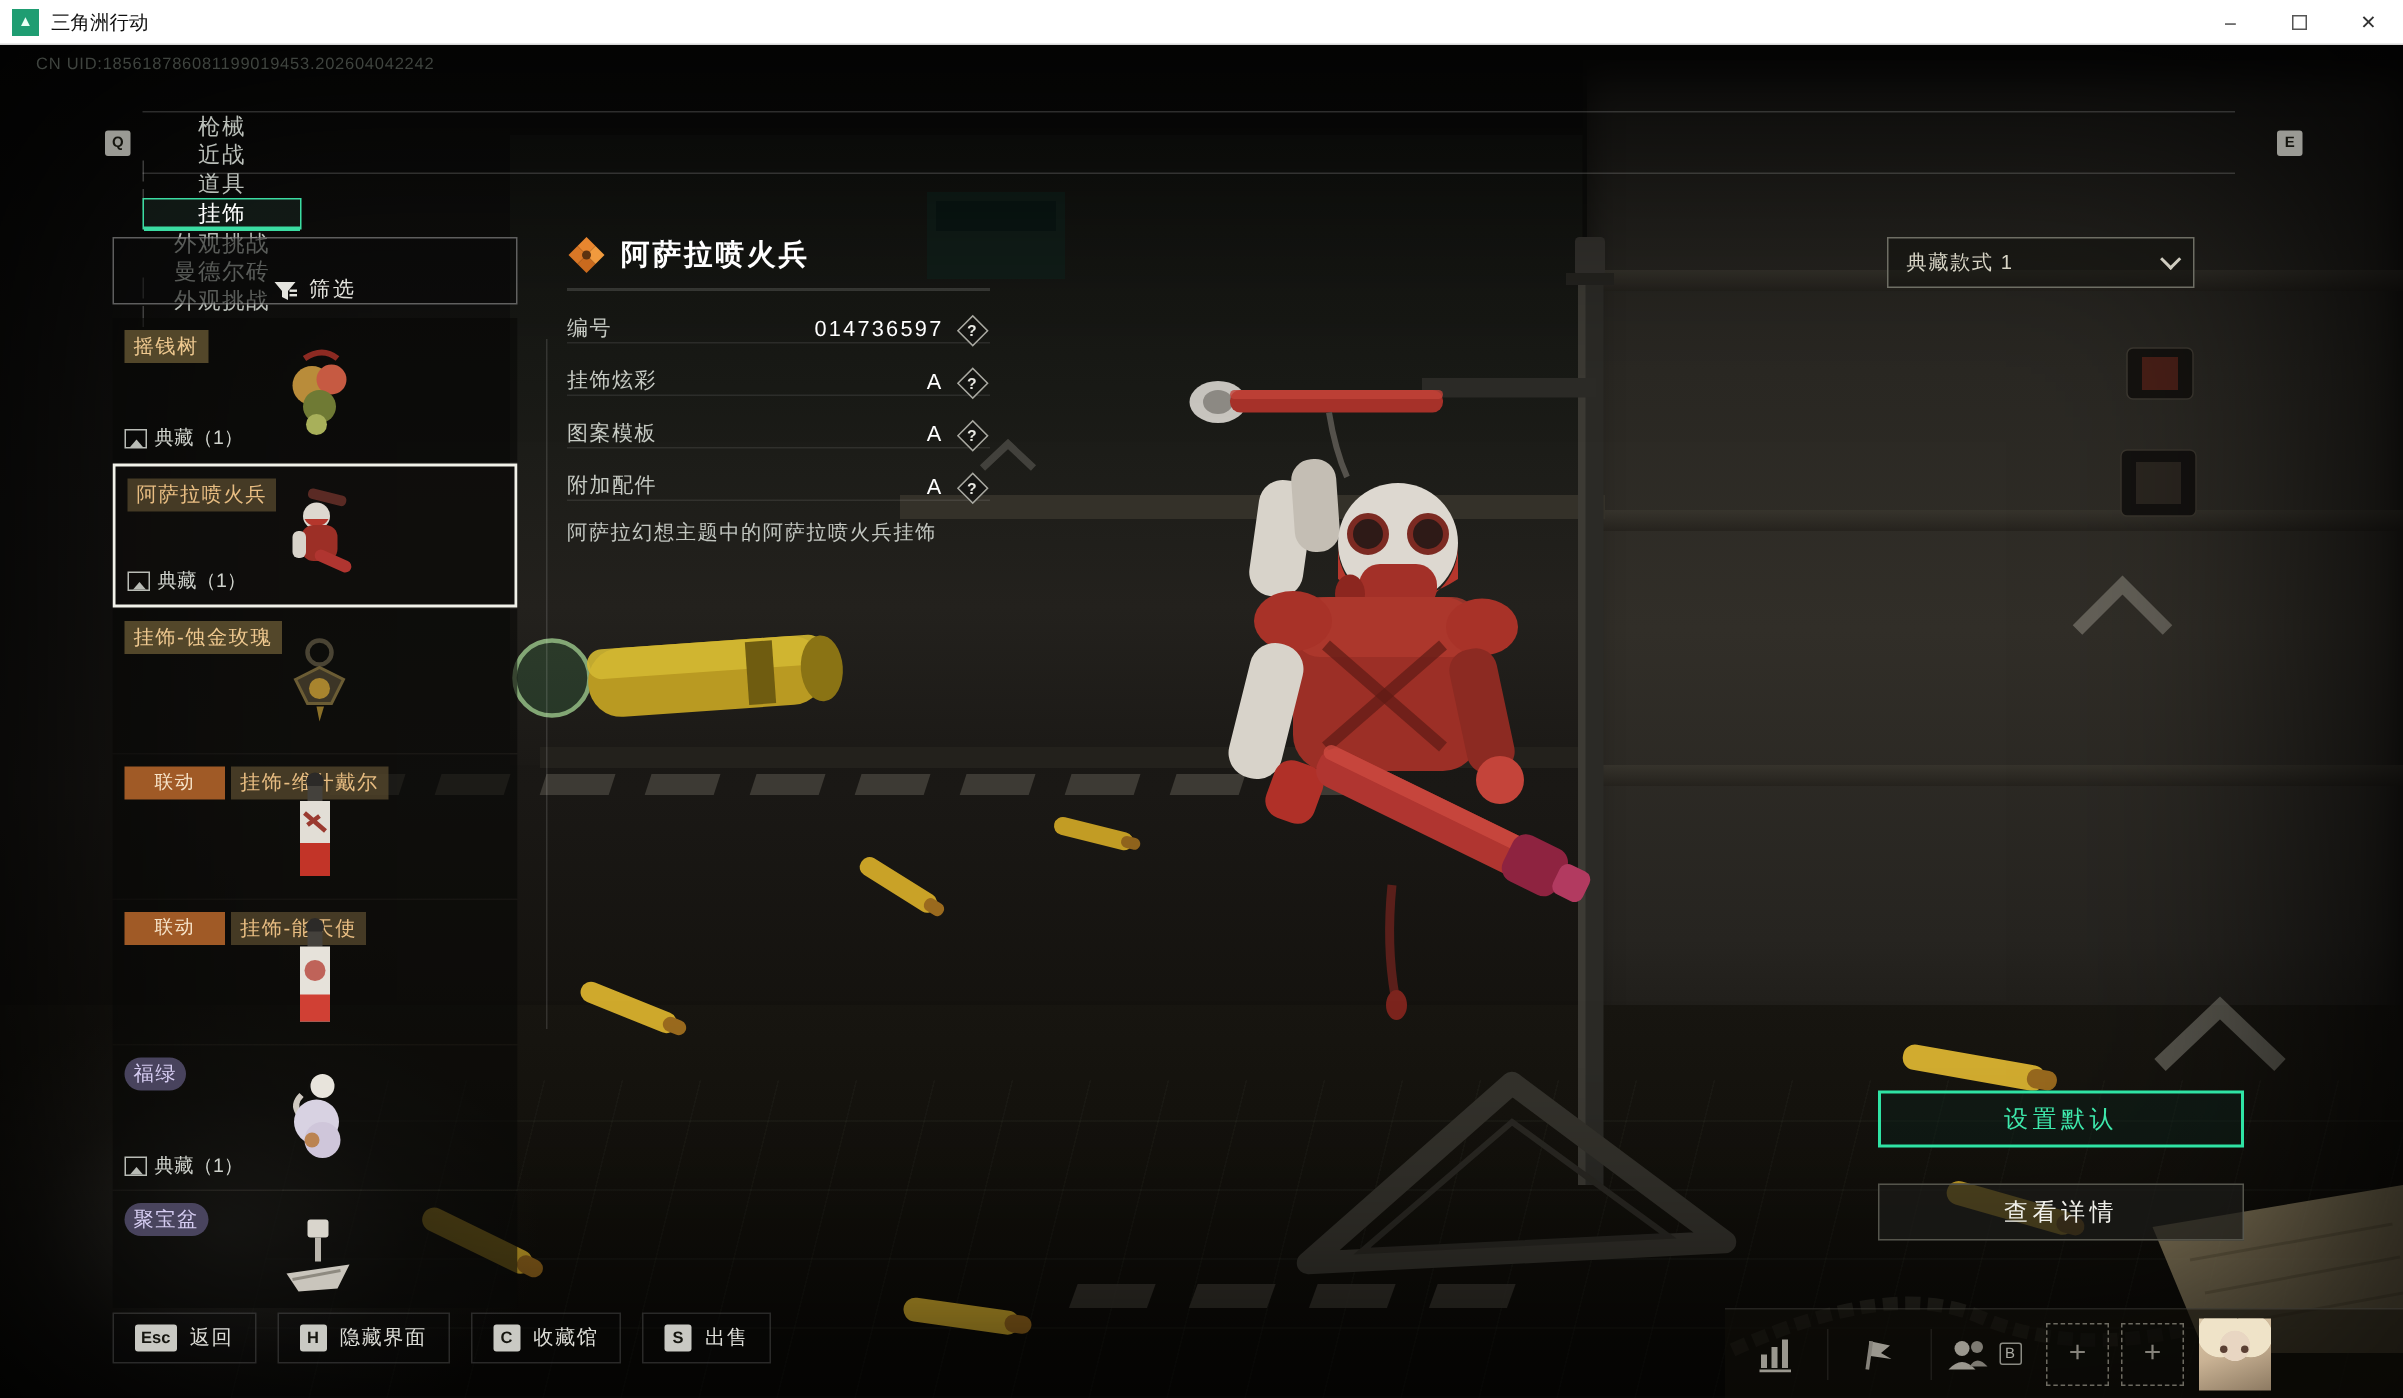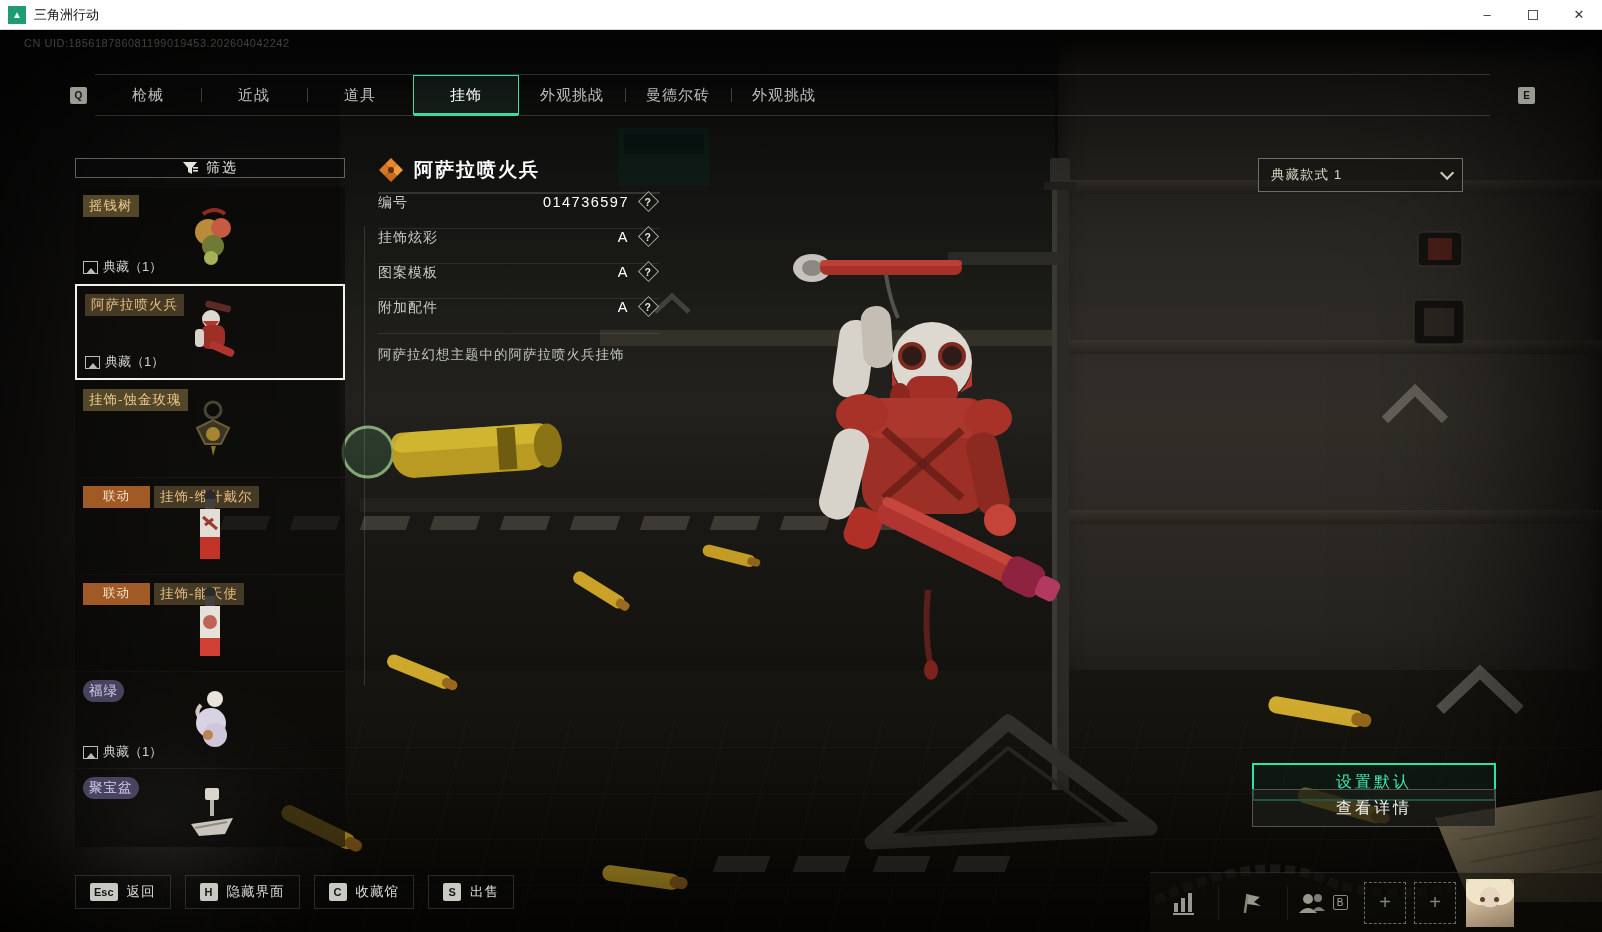--- a/index.html
+++ b/index.html
@@ -50,33 +50,33 @@
                color:rgba(255,255,255,.05); letter-spacing:8px; z-index:1; }
 
   
   .tabbar { position:absolute; left:60px; top:44px; width:1430px; height:42px; z-index:10; }
   .tab-line-top { position:absolute; left:35px; top:0; width:1395px; height:1px; background:rgba(255,255,255,.16); }
   .tab-line-bot { position:absolute; left:35px; top:41px; width:1395px; height:1px; background:rgba(255,255,255,.16); }
   .key-badge { width:17px; height:17px; background:#9a9a94; color:#15150f; font-size:10px; font-weight:bold;
                display:flex; align-items:center; justify-content:center; border-radius:2px; }
   .tab-qkey { position:absolute; left:10px; top:13px; }
   .tab-ekey { position:absolute; left:1458px; top:13px; }
-  .tabs { position:absolute; left:35px; top:1px; height:40px; display:flex; }
+  .tabs { position:absolute; left:35px; top:1px; height:40px; display:flex;flex-direction:column; }
   .tab { position:relative; width:106px; height:40px; display:flex; align-items:center; justify-content:center;
          color:#b9beb8; font-size:15px; letter-spacing:1px; cursor:pointer; }
   .tab + .tab::before { content:""; position:absolute; left:0; top:13px; width:1px; height:14px; background:rgba(255,255,255,.22); }
   .tab.active { color:#fff; border:1px solid #3bdca2; background:rgba(40,70,58,.25); }
   .tab.active::after { content:""; position:absolute; left:0; bottom:-2px; width:100%; height:3px; background:#3bdca2; }
   .tab.active::before { display:none; }
   .tab.after-active::before { display:none; }
 
   
   .sidebar { position:absolute; left:75px; top:128px; width:270px; z-index:12; }
-  .filter-btn { width:270px; height:20px; border:1px solid rgba(255,255,255,.35); background:rgba(10,10,9,.55);
-                display:flex; align-items:center; justify-content:center; gap:8px; color:#e4e4de;
+  .filter-btn { width:270px; height:45px; border:1px solid rgba(255,255,255,.35); background:rgba(10,10,9,.55);
+                display:flex; align-items:flex-end; justify-content:center; gap:8px; color:#e4e4de;
                 font-size:14px; letter-spacing:2px; cursor:pointer; }
   .side-list { margin-top:9px; width:270px; height:660px; overflow:hidden; }
   .side-item { position:relative; width:270px; height:96px; background:rgba(8,8,7,.62); margin-bottom:1px; cursor:pointer; }
   .side-item.selected { border:2px solid #f2f2ea; background:rgba(14,13,11,.8); }
   .item-label-row { position:absolute; left:8px; top:8px; display:flex; gap:4px; }
   .linkage-badge { background:#a05a26; color:#f6e3c8; font-size:12.5px; padding:2px 20px; letter-spacing:1px; }
   .item-label { font-size:13.5px; letter-spacing:1px; padding:2px 6px; }
   .item-label.gold { background:rgba(96,82,48,.85); color:#eec88f; }
   .item-label.gold2 { background:rgba(84,70,44,.8); color:#e8bd82; }
   .item-label.purple { background:rgba(84,78,108,.85); color:#d6cdf2;border-radius:11px; }
@@ -88,40 +88,40 @@
   .thumb { position:absolute; left:50%; top:50%; transform:translate(-50%,-50%); }
 
   
   .v-divider { position:absolute; left:364px; top:196px; width:1px; height:460px; background:rgba(255,255,255,.13); z-index:11; }
   .detail { position:absolute; left:378px; top:118px; width:282px; z-index:12; color:#cfd2cc; }
   .detail-title-row { display:flex; align-items:center; gap:10px; height:44px; }
   .detail-title { color:#fff; font-size:19px; font-weight:bold; letter-spacing:2px; }
   .d-sep { height:1px; background:rgba(255,255,255,.14); }
   .d-sep.dim { background:rgba(255,255,255,.09); }
   .season-row { height:40px; display:flex; align-items:center; font-size:14px; color:#d8dbd4; letter-spacing:1px; }
-  .d-row { height:34px; display:flex; align-items:flex-start; font-size:14px; letter-spacing:1px; }
+  .d-row { height:34px; display:flex; align-items:flex-end; font-size:14px; letter-spacing:1px; }
   .d-row .lbl { color:#c6cac3; }
   .d-row .val { margin-left:auto; color:#fff; font-size:14.5px; letter-spacing:1.5px; }
   .help-diamond { width:15px; height:15px; margin-left:12px; margin-right:4px; transform:rotate(45deg);
                   border:1px solid #a8a8a0; background:rgba(20,20,18,.8);
                   display:flex; align-items:center; justify-content:center; cursor:pointer; }
   .help-diamond span { transform:rotate(-45deg); color:#e8e8e2; font-size:10.5px; font-weight:bold; }
   .d-desc { margin-top:12px; font-size:13.5px; color:#c2c6c0; letter-spacing:1px; }
 
   
   .style-dd { position:absolute; left:1258px; top:128px; width:205px; height:34px; z-index:12;
               border:1px solid #6e6e64; background:rgba(18,18,15,.55); display:flex; align-items:center;
               padding:16px 12px; color:#d8d5c6; font-size:13.5px; letter-spacing:1px; cursor:pointer; }
   .dd-chevron { margin-left:auto; width:10px; height:10px; border-right:2px solid #cfccc0; border-bottom:2px solid #cfccc0;
                 transform:rotate(45deg) translateY(-3px); }
 
   
   .btn { position:absolute; width:244px; height:38px; display:flex; align-items:center; justify-content:center;
          font-size:16px; letter-spacing:3px; cursor:pointer; z-index:12; }
-  .btn-default { left:1252px; top:733px; border:2px solid #2fe3a4; color:#3ee9ac; background:rgba(12,34,27,.45); }
+  .btn-default { left:1252px; top:697px; border:2px solid #2fe3a4; color:#3ee9ac; background:rgba(12,34,27,.45); }
   .btn-details { left:1252px; top:759px; border:1px solid #55554c; color:#f0f0ea; background:rgba(28,28,25,.72); }
 
   
   .hotbar { position:absolute; left:75px; top:845px; display:flex; gap:14px; z-index:12; }
   .hotkey { display:flex; align-items:center; gap:9px; height:34px; padding:0 14px;
             border:1px solid rgba(255,255,255,.14); background:rgba(10,10,9,.3); cursor:pointer; }
   .hotkey .key-badge { width:auto; min-width:18px; padding:0 4px; height:18px; font-size:11px; background:#c9c9c3; }
   .hotkey .hk-label { color:#dcdcd6; font-size:13.5px; letter-spacing:1px; }
 
   

